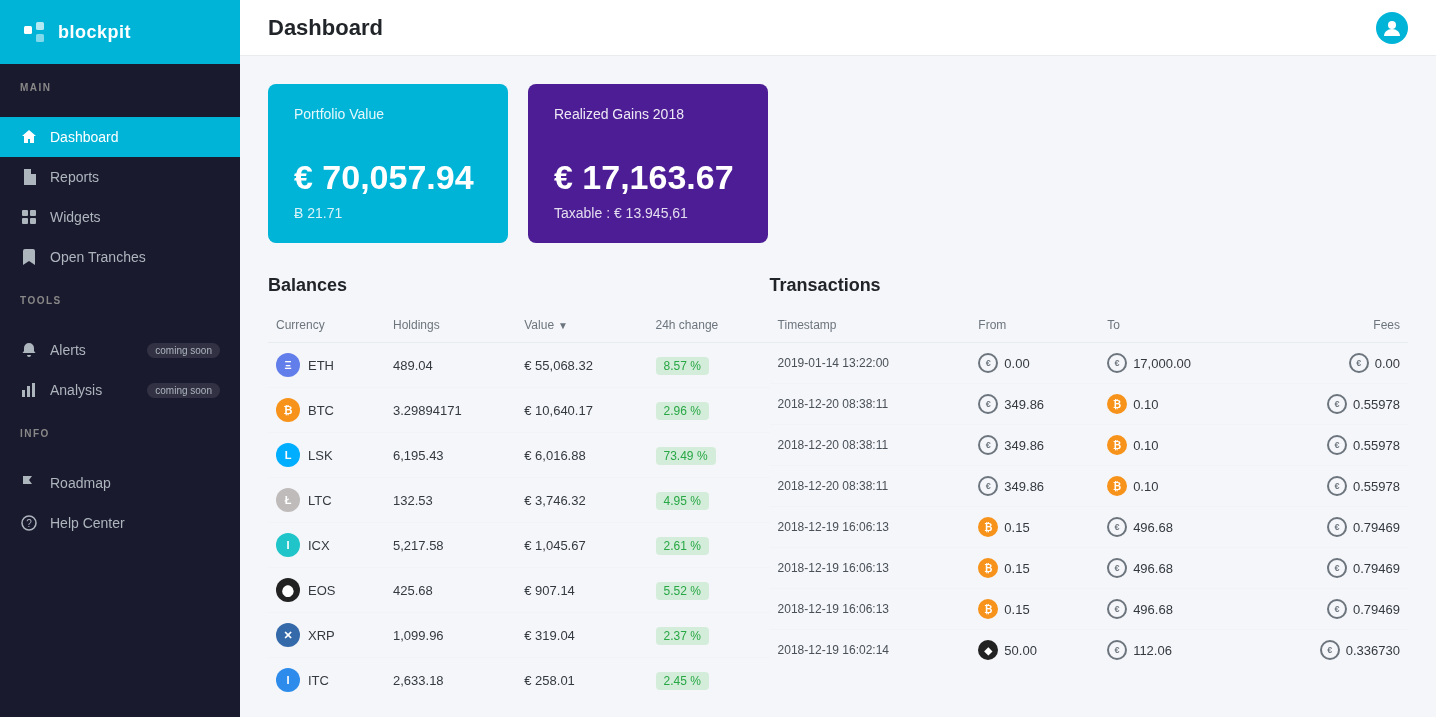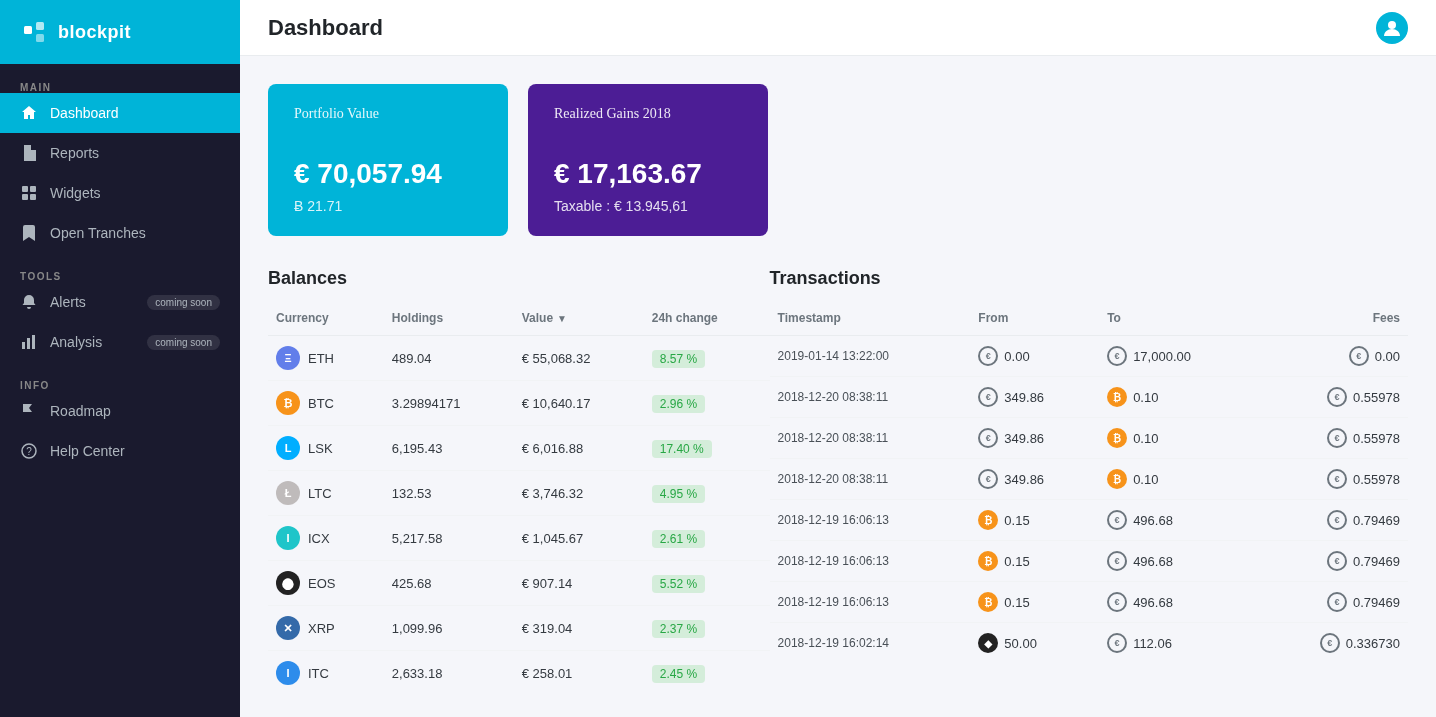--- a/index.html
+++ b/index.html
@@ -31,21 +31,21 @@
       font-size: 18px;
       font-weight: 700;
       color: #fff;
       letter-spacing: 0.5px;
     }
     .sidebar-section-label {
       font-size: 10px;
       color: #888;
       letter-spacing: 1.5px;
       font-weight: 600;
-      padding: 18px 20px 0;
+      padding: 18px 20px 24px;
       text-transform: uppercase;
     }
     .sidebar-item {
       display: flex;
       align-items: center;
       gap: 12px;
       padding: 11px 20px;
       cursor: pointer;
       color: #adb5bd;
       font-size: 14px;
@@ -126,24 +126,23 @@
       color: #fff;
       min-width: 240px;
     }
     .card.blue { background: #00b4d8; }
     .card.green { background: #4c1d95; }
     .card-label {
       font-size: 14px;
       font-weight: 500;
       opacity: 0.9;
       margin-bottom: 15px;
-      font-family: Liberation Serif, serif;
     }
     .card-value {
-      font-size: 28px;
+      font-size: 34px;
       font-weight: 700;
       margin-bottom: 8px;
       margin-top: 36px;
     }
     .card-sub {
       font-size: 14px;
       opacity: 0.85;
     }
 
     
@@ -163,21 +162,21 @@
 
     
     .data-table {
       width: 100%;
       border-collapse: collapse;
       font-size: 13px;
     }
     .data-table th {
       text-align: left;
       color: #6c757d;
-      font-weight: 700;
+      font-weight: 400;
       font-size: 12px;
       padding: 6px 8px 10px;
       border-bottom: 1px solid #e9ecef;
     }
     .data-table td {
       padding: 10px 8px;
       border-bottom: 1px solid #f1f3f5;
       color: #343a40;
       vertical-align: middle;
     }
@@ -402,21 +401,21 @@
   </tr>
               <tr>
     <td>
       <div class="coin-cell">
         <div class="coin-icon" style="background:#00AEFF;color:#fff">L</div>
         <span>LSK</span>
       </div>
     </td>
     <td>6,195.43</td>
     <td>€ 6,016.88</td>
-    <td><span class="badge-green">17.40 %</span></td>
+    <td><span class="badge-green">73.49 %</span></td>
   </tr>
               <tr>
     <td>
       <div class="coin-cell">
         <div class="coin-icon" style="background:#BFBBBB;color:#fff">Ł</div>
         <span>LTC</span>
       </div>
     </td>
     <td>132.53</td>
     <td>€ 3,746.32</td>

